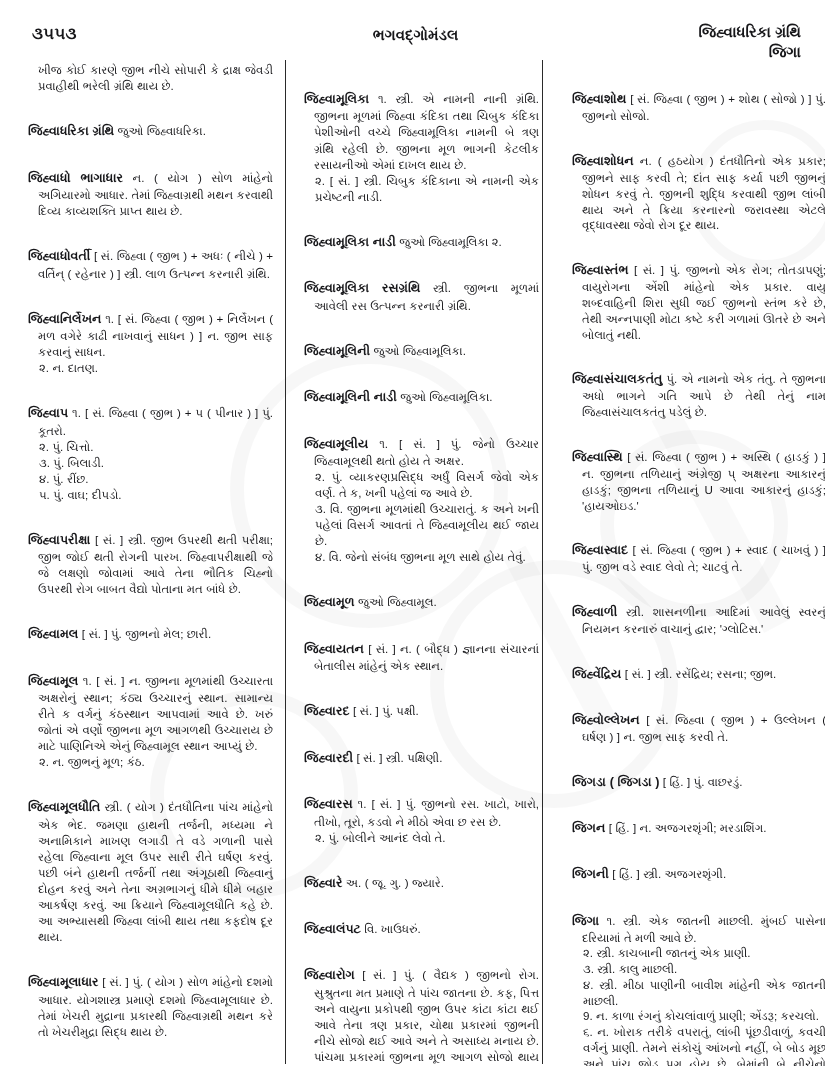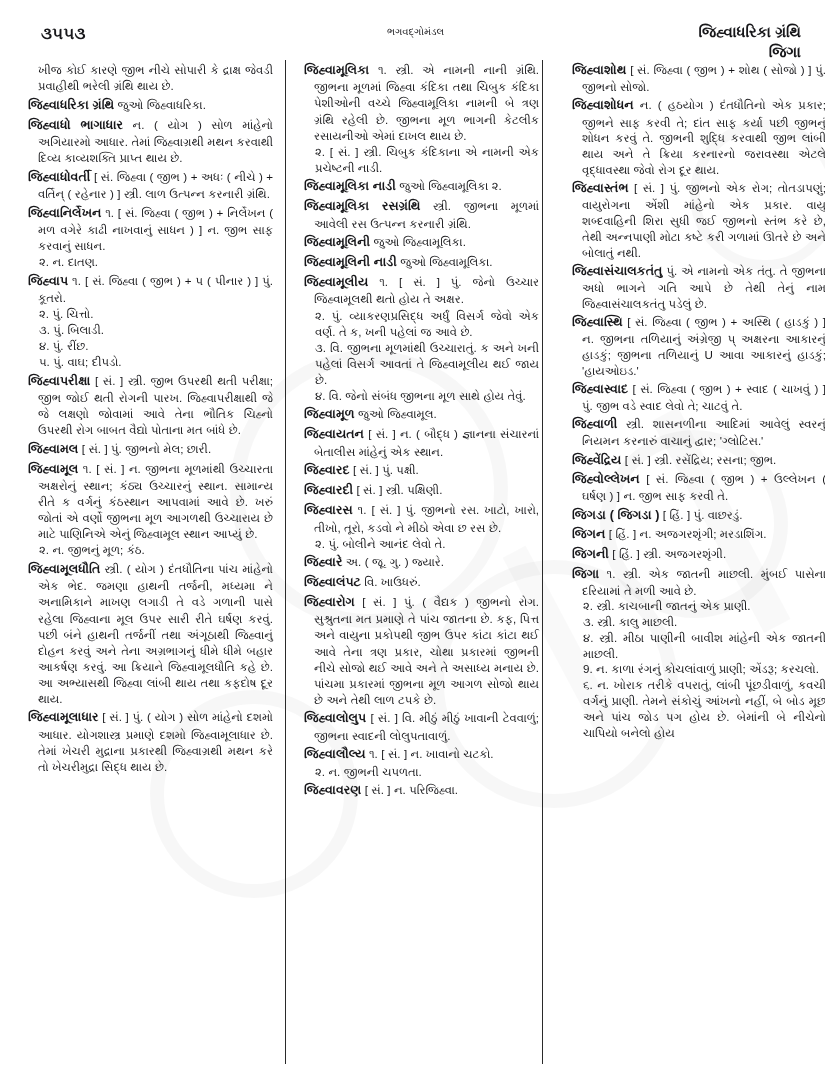--- a/index.html
+++ b/index.html
@@ -52,29 +52,28 @@
     right: 22px;
     height: 46px;
   }
   .runhead .folio {
     position: absolute;
     left: 4px;
     top: 2px;
     font-size: 16.5px;
     font-weight: bold;
     letter-spacing: 0.3px;
-    margin-left: 9px;
   }
   .runhead .booktitle {
     position: absolute;
     left: 0; right: 0;
     top: 4px;
     text-align: center;
-    font-size: 10px;
-    font-weight: normal;
+    font-size: 15px;
+    font-weight: bold;
   }
   .runhead .guide {
     position: absolute;
     right: 2px;
     top: 0px;
     text-align: right;
     font-size: 15px;
     font-weight: bold;
     line-height: 1.35;
   }
@@ -118,20 +117,21 @@
     margin: 0;
     font-size: 11.6px;
     line-height: 1.385;
     text-align: justify;
     text-justify: inter-word;
     word-spacing: 0.2px;
   }
   .entry p.hang {
     padding-left: 10px;
     text-indent: -10px;
+    margin-top: 29px;
   }
   .entry p.sub {
     padding-left: 11px;
     text-indent: 0;
   }
   .entry p.cont {
     padding-left: 10px;
     text-indent: 0;
   }
   .hw {

